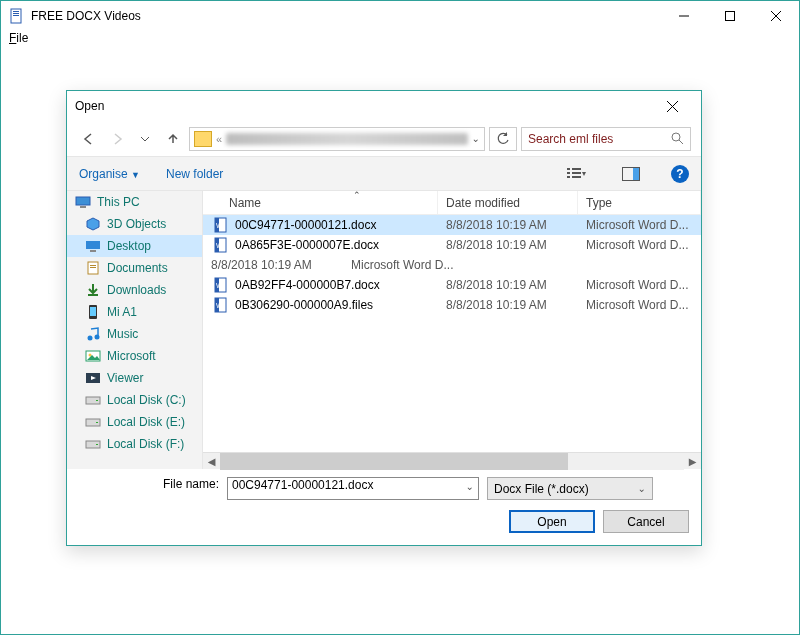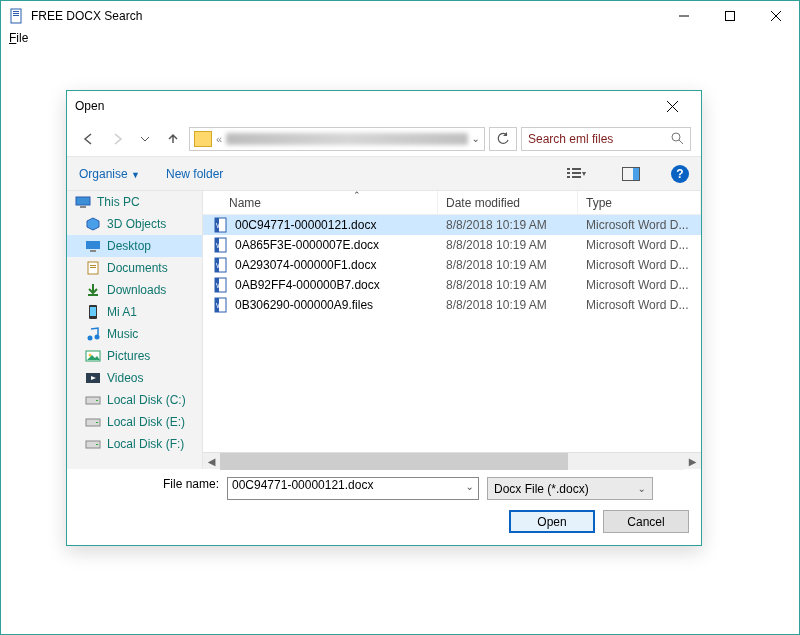--- a/index.html
+++ b/index.html
@@ -83,21 +83,21 @@
 
 <div class="titlebar">
   <span class="app-icon">
     <svg viewBox="0 0 16 16">
         <rect x="2" y="1" width="10" height="14" fill="#fff" stroke="#2a5db0"></rect>
         <rect x="4" y="3" width="6" height="1" fill="#2a5db0"></rect>
         <rect x="4" y="5" width="6" height="1" fill="#2a5db0"></rect>
         <rect x="4" y="7" width="6" height="1" fill="#2a5db0"></rect>
       </svg>
   </span>
-  <span>FREE DOCX Search</span>
+  <span>FREE DOCX Videos</span>
   <span class="spacer"></span>
   <div class="win-btn">
       <svg width="10" height="10">
         <line x1="0" y1="5" x2="10" y2="5" stroke="#000"></line>
       </svg>
     </div>
   <div class="win-btn">
       <svg width="10" height="10">
         <rect x="0.5" y="0.5" width="9" height="9" fill="none" stroke="#000"></rect>
       </svg>
@@ -269,30 +269,30 @@
             <span>Music</span>
           </div>
           <div class="sidebar-item">
             <span class="side-icon">
               <svg viewBox="0 0 16 16">
                 <rect x="1" y="3" width="14" height="10" fill="#fff" stroke="#2aa06a"></rect>
                 <circle cx="5" cy="7" r="1.5" fill="#f6c444"></circle>
                 <path d="M2 12 L7 7 L10 10 L12 8 L15 12 Z" fill="#2aa06a"></path>
               </svg>
             </span>
-            <span>Pictures</span>
+            <span>Microsoft</span>
           </div>
           <div class="sidebar-item">
             <span class="side-icon">
               <svg viewBox="0 0 16 16">
                 <rect x="1" y="3" width="14" height="10" fill="#2c3e50"></rect>
                 <polygon points="6,6 11,8 6,10" fill="#fff"></polygon>
               </svg>
             </span>
-            <span>Videos</span>
+            <span>Viewer</span>
           </div>
           <div class="sidebar-item">
             <span class="side-icon">
               <svg viewBox="0 0 16 16">
                 <rect x="1" y="5" width="14" height="7" fill="#d9d9d9" stroke="#888"></rect>
                 <rect x="11" y="8" width="2" height="1" fill="#3a3"></rect>
               </svg>
             </span>
             <span>Local Disk (C:)</span>
           </div>
@@ -347,30 +347,20 @@
                   <rect x="2" y="1" width="4" height="14" fill="#2a5db0"></rect>
                   <text x="3" y="11" font-size="7" fill="#fff" font-family="Segoe UI">W</text>
                 </svg>
               </span>
               <span>0A865F3E-0000007E.docx</span>
             </div>
             <div class="c-date">8/8/2018 10:19 AM</div>
             <div class="c-type">Microsoft Word D...</div>
           </div>
           <div class="row">
-            <div class="c-name">
-              <span class="doc-icon">
-                <svg viewBox="0 0 16 16">
-                  <rect x="2" y="1" width="11" height="14" fill="#fff" stroke="#2a5db0"></rect>
-                  <rect x="2" y="1" width="4" height="14" fill="#2a5db0"></rect>
-                  <text x="3" y="11" font-size="7" fill="#fff" font-family="Segoe UI">W</text>
-                </svg>
-              </span>
-              <span>0A293074-000000F1.docx</span>
-            </div>
             <div class="c-date">8/8/2018 10:19 AM</div>
             <div class="c-type">Microsoft Word D...</div>
           </div>
           <div class="row">
             <div class="c-name">
               <span class="doc-icon">
                 <svg viewBox="0 0 16 16">
                   <rect x="2" y="1" width="11" height="14" fill="#fff" stroke="#2a5db0"></rect>
                   <rect x="2" y="1" width="4" height="14" fill="#2a5db0"></rect>
                   <text x="3" y="11" font-size="7" fill="#fff" font-family="Segoe UI">W</text>

